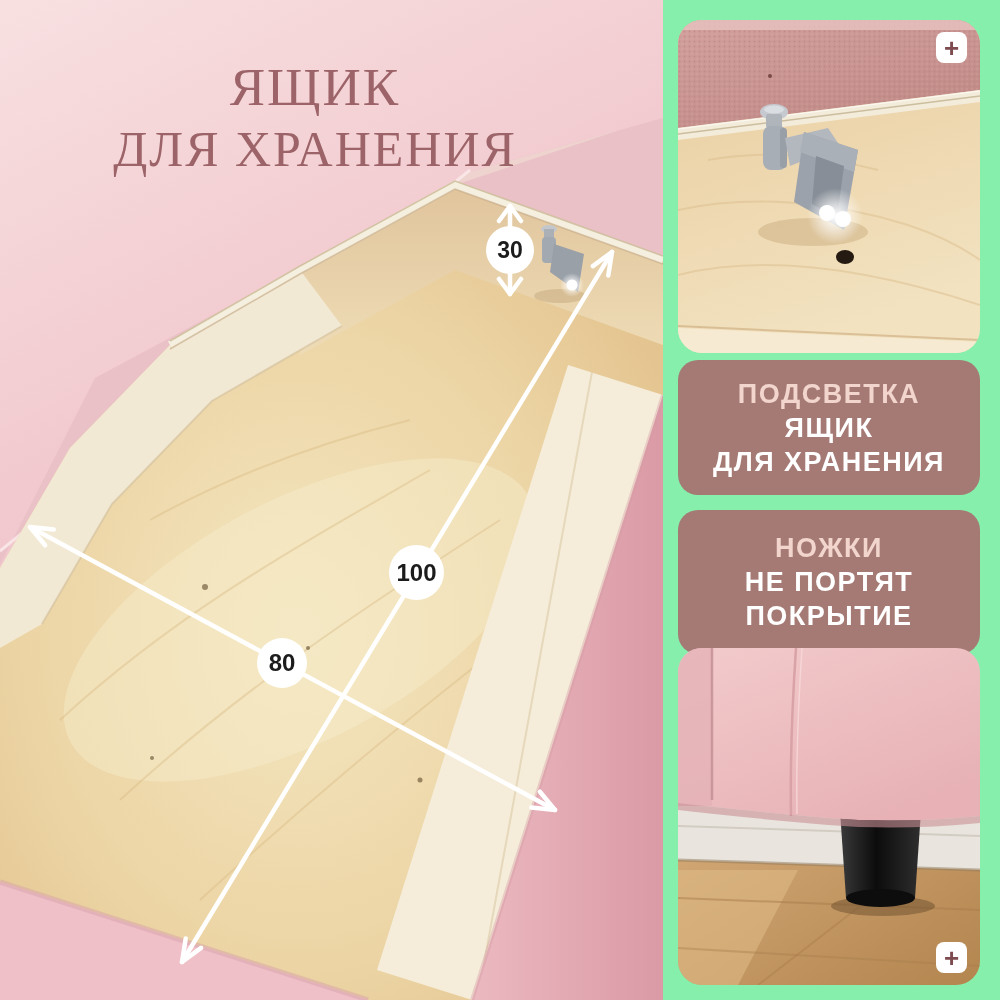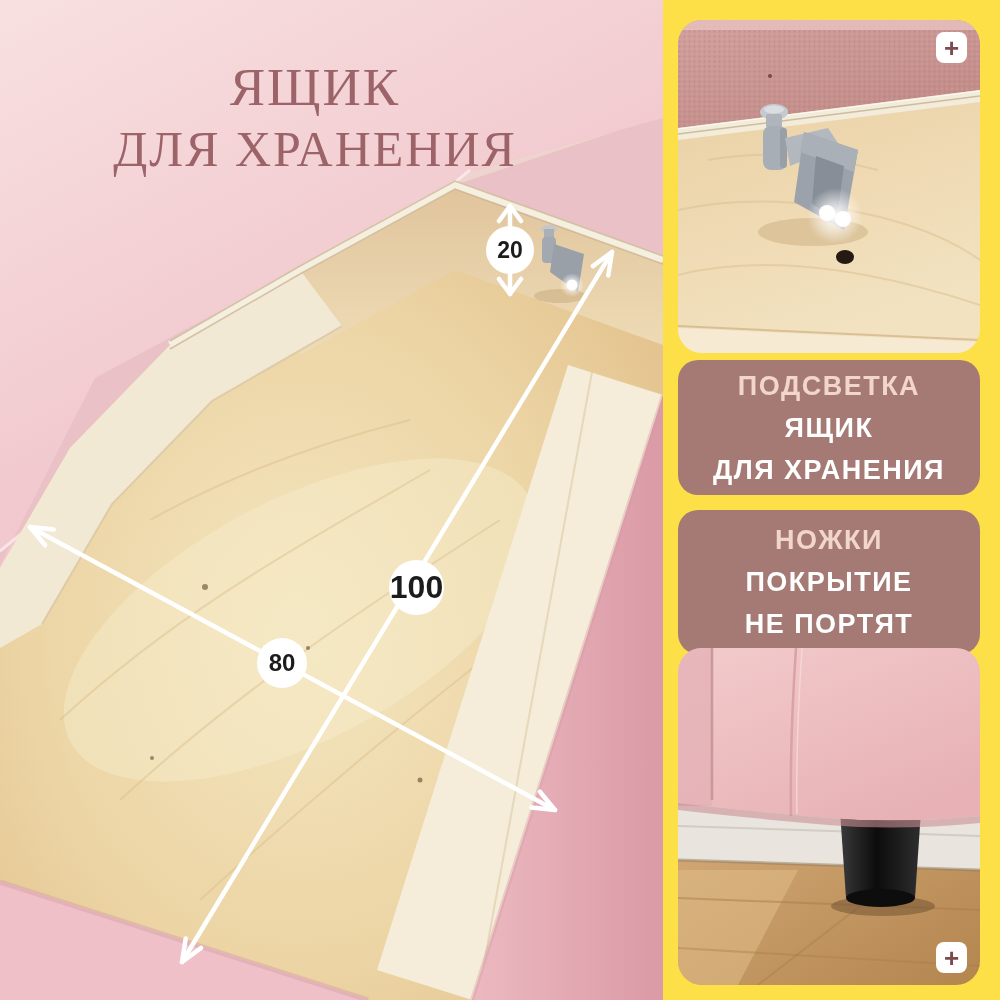--- a/index.html
+++ b/index.html
@@ -1,47 +1,47 @@
 <!DOCTYPE html>
 <html style="--accent-panel: #a57a74; --accent-text: #f2d5cd; --panel-text: #ffffff; --title-text: #9c6468; --plus-icon: #7d4a50; --dimension-text: #1c1c1c;"><head>
 <meta charset="utf-8">
 <style>
   html,body{margin:0;padding:0;background:#ffffff;}
-  .page{position:relative;width:1000px;height:1000px;background:#fde047;overflow:hidden;
+  .page{position:relative;width:1000px;height:1000px;background:#86efac;overflow:hidden;
         font-family:"Liberation Sans",sans-serif;}
 
   
   .main-photo{position:absolute;left:0;top:0;width:663px;height:1000px;overflow:hidden;}
   .main-photo svg{position:absolute;left:0;top:0;}
 
   .page-title{position:absolute;left:0;top:56px;width:630px;text-align:center;
               font-family:"Liberation Serif",serif;color:var(--title-text,#9c6468);
               letter-spacing:2px;line-height:62px;font-weight:500;}
   .page-title .t1{display:block;font-size:53px;}
   .page-title .t2{display:block;font-size:50px;}
 
   .dim-badge{position:absolute;background:#ffffff;border-radius:50%;
              display:flex;align-items:center;justify-content:center;
              color:var(--dimension-text,#1c1c1c);font-weight:bold;
              font-family:"Liberation Sans",sans-serif;}
   .badge-h{left:486px;top:226px;width:48px;height:48px;font-size:23px;}
-  .badge-l{left:389px;top:560px;width:55px;height:55px;font-size:32px;}
+  .badge-l{left:389px;top:545px;width:55px;height:55px;font-size:24px;}
   .badge-w{left:257px;top:638px;width:50px;height:50px;font-size:24px;}
 
   
   .panel{position:absolute;left:678px;width:302px;overflow:hidden;}
   .photo-panel{border-radius:24px;}
   .photo-panel svg{position:absolute;left:0;top:0;}
   .panel-top{top:20px;height:333px;}
   .panel-bottom{top:648px;height:337px;}
 
   .text-panel{border-radius:20px;background:var(--accent-panel,#a57a74);
               display:flex;flex-direction:column;align-items:center;justify-content:center;
               text-align:center;font-weight:bold;letter-spacing:1.5px;
-              line-height:34px;font-size:27px;color:var(--panel-text,#ffffff);gap:8px;}
+              line-height:34px;font-size:27px;color:var(--panel-text,#ffffff);}
   .panel-light{top:360px;height:135px;}
   .panel-legs{top:510px;height:144px;}
   .text-panel .accent{color:var(--accent-text,#f2d5cd);}
 
   .zoom-btn{position:absolute;width:31px;height:31px;right:13px;background:#ffffff;
             border-radius:8px;display:flex;align-items:center;justify-content:center;
             font-size:26px;font-weight:bold;color:var(--plus-icon,#7d4a50);cursor:pointer;
             line-height:1;}
   .zoom-top{top:12px;}
   .zoom-bottom{bottom:12px;}
@@ -152,21 +152,21 @@
           <path d="M531.3,807.5 L555,810 L539.9,791.7"></path>
         </g>
       </g>
     </svg>
 
     <div class="page-title">
       <span class="t1">ЯЩИК</span>
       <span class="t2">ДЛЯ ХРАНЕНИЯ</span>
     </div>
 
-    <div class="dim-badge badge-h">20</div>
+    <div class="dim-badge badge-h">30</div>
     <div class="dim-badge badge-l">100</div>
     <div class="dim-badge badge-w">80</div>
   </div>
 
   <div class="panel photo-panel panel-top">
     <svg width="302" height="333" viewBox="0 0 302 333">
       <defs>
         <linearGradient id="fabric2" x1="0" y1="0" x2="0.6" y2="1">
           <stop offset="0" stop-color="#d3a19e"></stop>
           <stop offset="1" stop-color="#c18a87"></stop>
@@ -228,22 +228,22 @@
   </div>
 
   <div class="panel text-panel panel-light">
     <span class="accent">ПОДСВЕТКА</span>
     <span>ЯЩИК</span>
     <span>ДЛЯ ХРАНЕНИЯ</span>
   </div>
 
   <div class="panel text-panel panel-legs">
     <span class="accent">НОЖКИ</span>
+    <span>НЕ ПОРТЯТ</span>
     <span>ПОКРЫТИЕ</span>
-    <span>НЕ ПОРТЯТ</span>
   </div>
 
   <div class="panel photo-panel panel-bottom">
     <svg width="302" height="337" viewBox="0 0 302 337">
       <defs>
         <linearGradient id="sofa4" x1="0" y1="0" x2="0.7" y2="1">
           <stop offset="0" stop-color="#f3cbcc"></stop>
           <stop offset="1" stop-color="#e7b1b5"></stop>
         </linearGradient>
         <linearGradient id="leg4" x1="0" y1="0" x2="1" y2="0">

